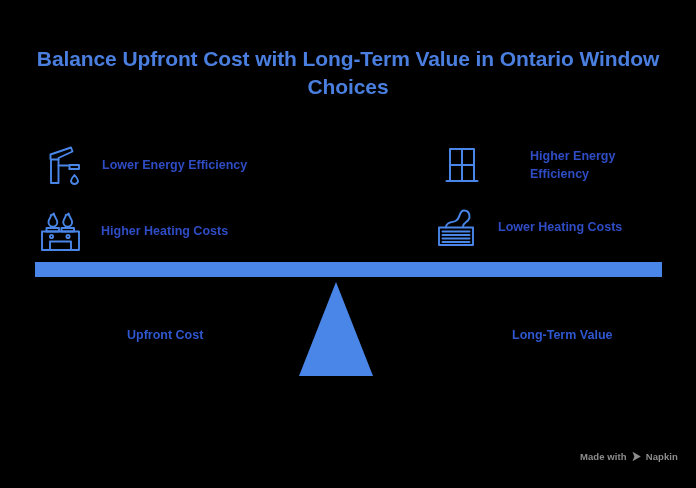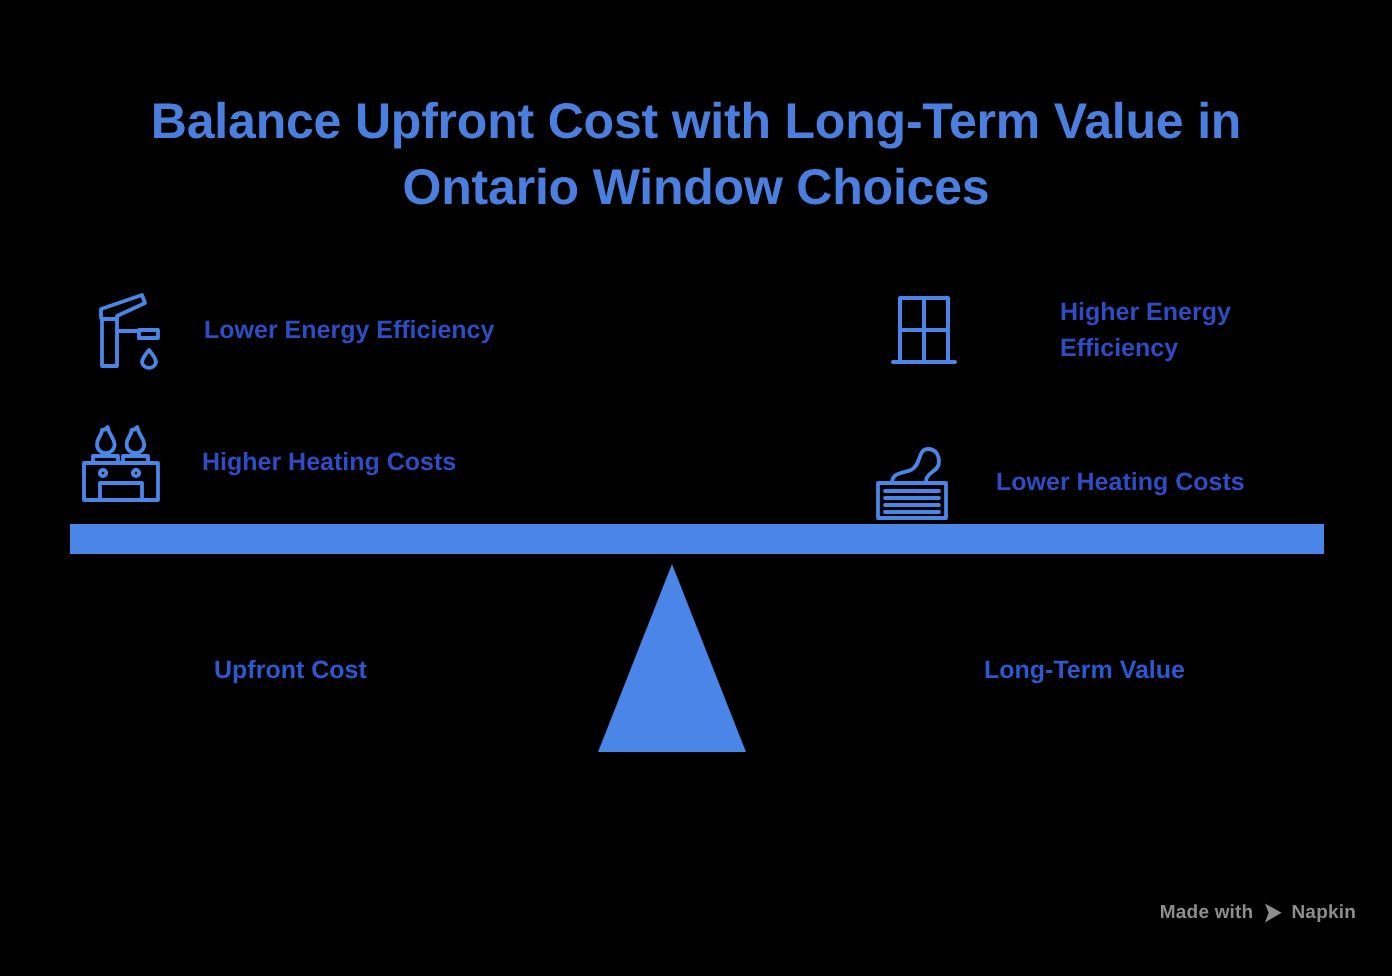--- a/index.html
+++ b/index.html
@@ -19,21 +19,21 @@
     overflow: hidden;
   }
 
   
   .title {
     position: absolute;
     left: 28px;
     top: 45px;
     width: 640px;
     text-align: center;
-    font-size: 25px;
+    font-size: 21px;
     font-weight: bold;
     line-height: 1.33;
     letter-spacing: -0.1px;
     color: #4a7fe0;
   }
 
   
   .feature {
     position: absolute;
     display: flex;
@@ -51,21 +51,21 @@
     font-size: 12.5px;
     font-weight: bold;
     line-height: 1.42;
     color: #2f4cc4;
     margin-left: 10px;
   }
 
   #feat-lower-energy   { left: 36px;  top: 140px; width: 230px; text-align: center; }
   #feat-higher-heating { left: 33px;  top: 206px; width: 230px; }
   #feat-higher-energy  { left: 434px; top: 140px; width: 235px; gap: 30px; }
-  #feat-lower-heating  { left: 430px; top: 216px; width: 240px; }
+  #feat-lower-heating  { left: 430px; top: 202px; width: 240px; }
 
   #feat-higher-heating .label,
   #feat-lower-heating  .label { margin-left: 12px; }
 
   
   .beam {
     position: absolute;
     left: 35px;
     top: 262px;
     width: 627px;
@@ -80,20 +80,21 @@
     height: 94px;
   }
 
   
   .pan-label {
     position: absolute;
     font-size: 12.5px;
     font-weight: bold;
     color: #2f57cf;
     white-space: nowrap;
+    margin-left: 20px;
   }
   #pan-label-left  { left: 107px; top: 328px; }
   #pan-label-right { left: 492px; top: 328px; }
 
   
   .watermark {
     position: absolute;
     right: 18px;
     bottom: 26px;
     display: flex;

